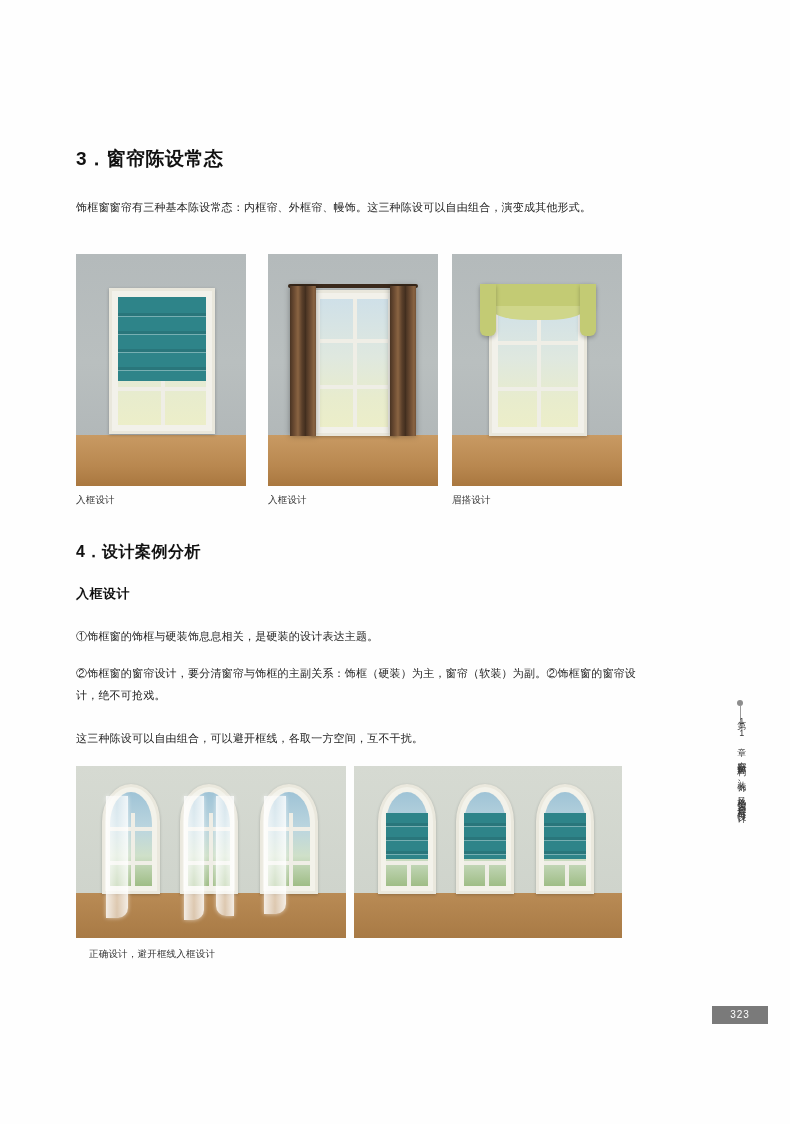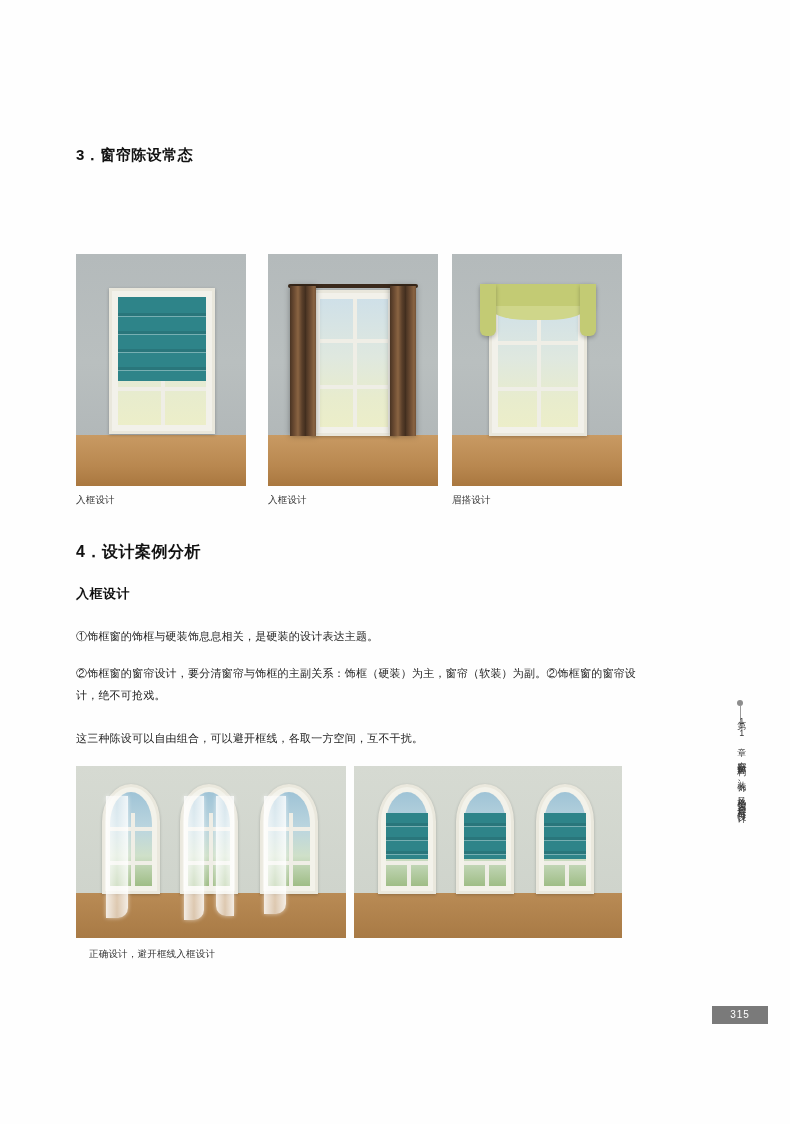--- a/index.html
+++ b/index.html
@@ -17,21 +17,21 @@
   }
   .page {
     position: absolute;
     inset: 0;
     background: #fefefe;
   }
 
   
   .h-section {
     position: absolute;
-    font-size: 15px;
+    font-size: 19px;
     font-weight: bold;
     letter-spacing: 0.5px;
     color: #111;
   }
   .para {
     position: absolute;
     font-size: 11px;
     line-height: 2.0;
     color: #222;
     letter-spacing: 0.2px;
@@ -191,20 +191,21 @@
     letter-spacing: 1px;
   }
 </style>
 </head>
 <body>
 
 <div class="page">
 
   <div class="h-section" style="left:76px; top:146px;">3．窗帘陈设常态</div>
 
+  <div class="para" style="left:76px; top:196px; width:560px;">饰框窗窗帘有三种基本陈设常态：内框帘、外框帘、幔饰。这三种陈设可以自由组合，演变成其他形式。</div>
 
   <div class="fig" style="left:76px; top:254px; width:170px; height:232px;">
     <div class="wall"></div>
     <div class="floor"></div>
 
     <div class="win-frame" style="left:33px; top:34px; width:106px; height:146px;">
       <div class="glass"></div>
       <div class="mullion-v" style="left:49px; top:6px; bottom:6px;"></div>
       <div class="mullion-h" style="top:96px; left:6px; right:6px;"></div>
 
@@ -343,15 +344,15 @@
       </div>
     </div>
   </div>
 
   <div class="caption" style="left:89px; top:948px;">正确设计，避开框线入框设计</div>
 
   <div class="tab-dot" style="left:737px; top:700px;"></div>
   <div class="tab-line" style="left:740px; top:706px; height:20px;"></div>
   <div class="side-tab" style="left:735px; top:714px; height:240px;">第11章 窗型解构—装饰、风格类窗户分析与设计</div>
 
-  <div class="page-num" style="left:712px; top:1006px; width:56px; height:18px;">315</div>
+  <div class="page-num" style="left:712px; top:1006px; width:56px; height:18px;">323</div>
 
 </div>
 
 </body></html>

